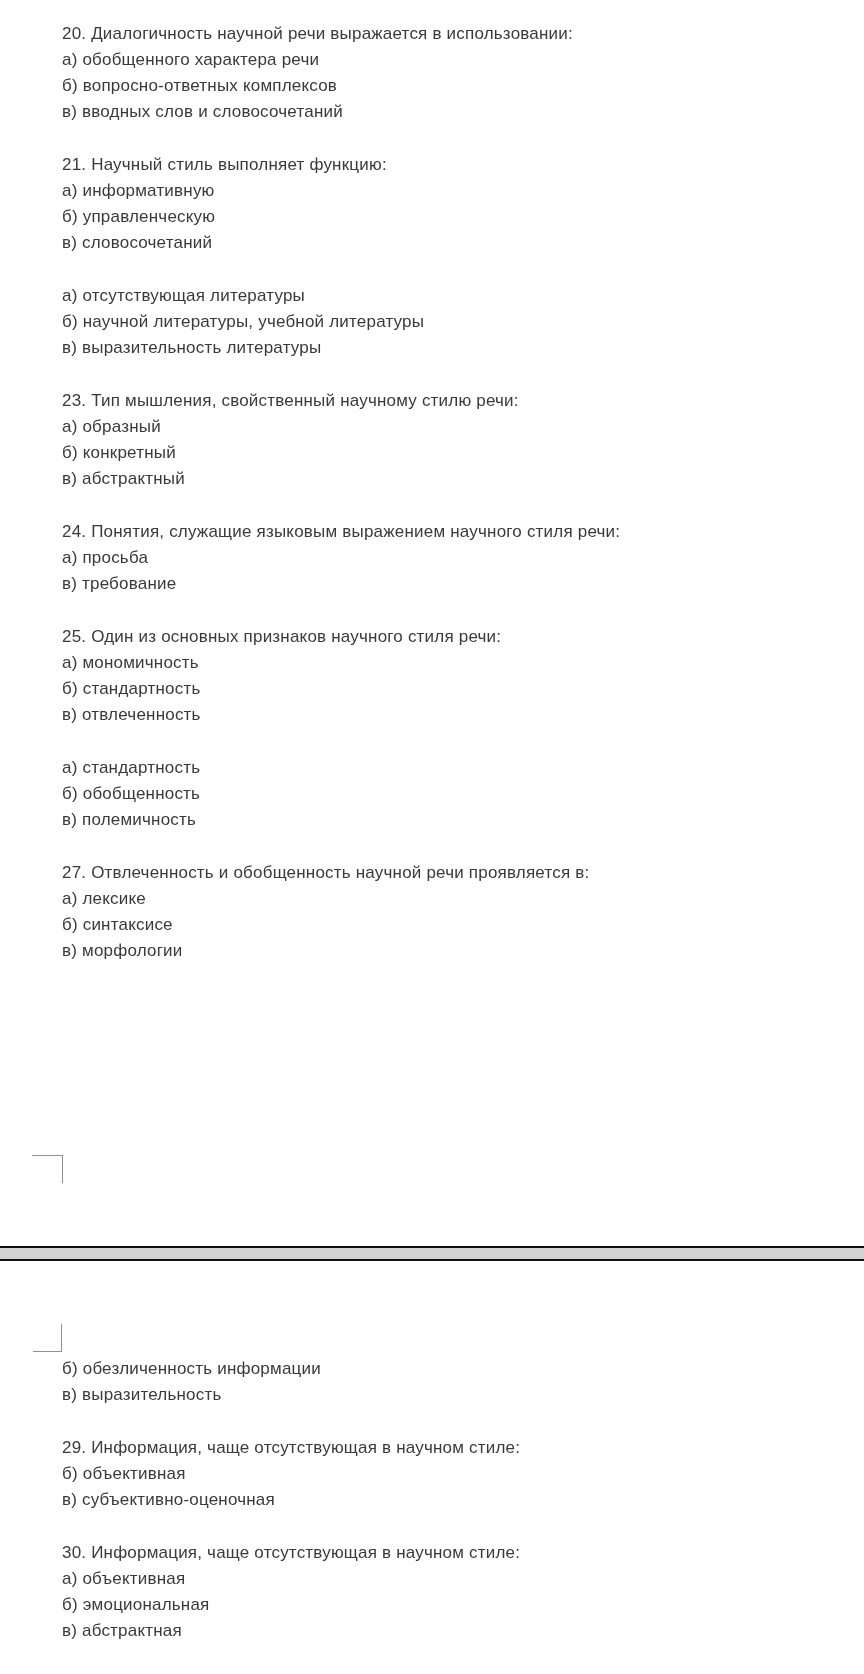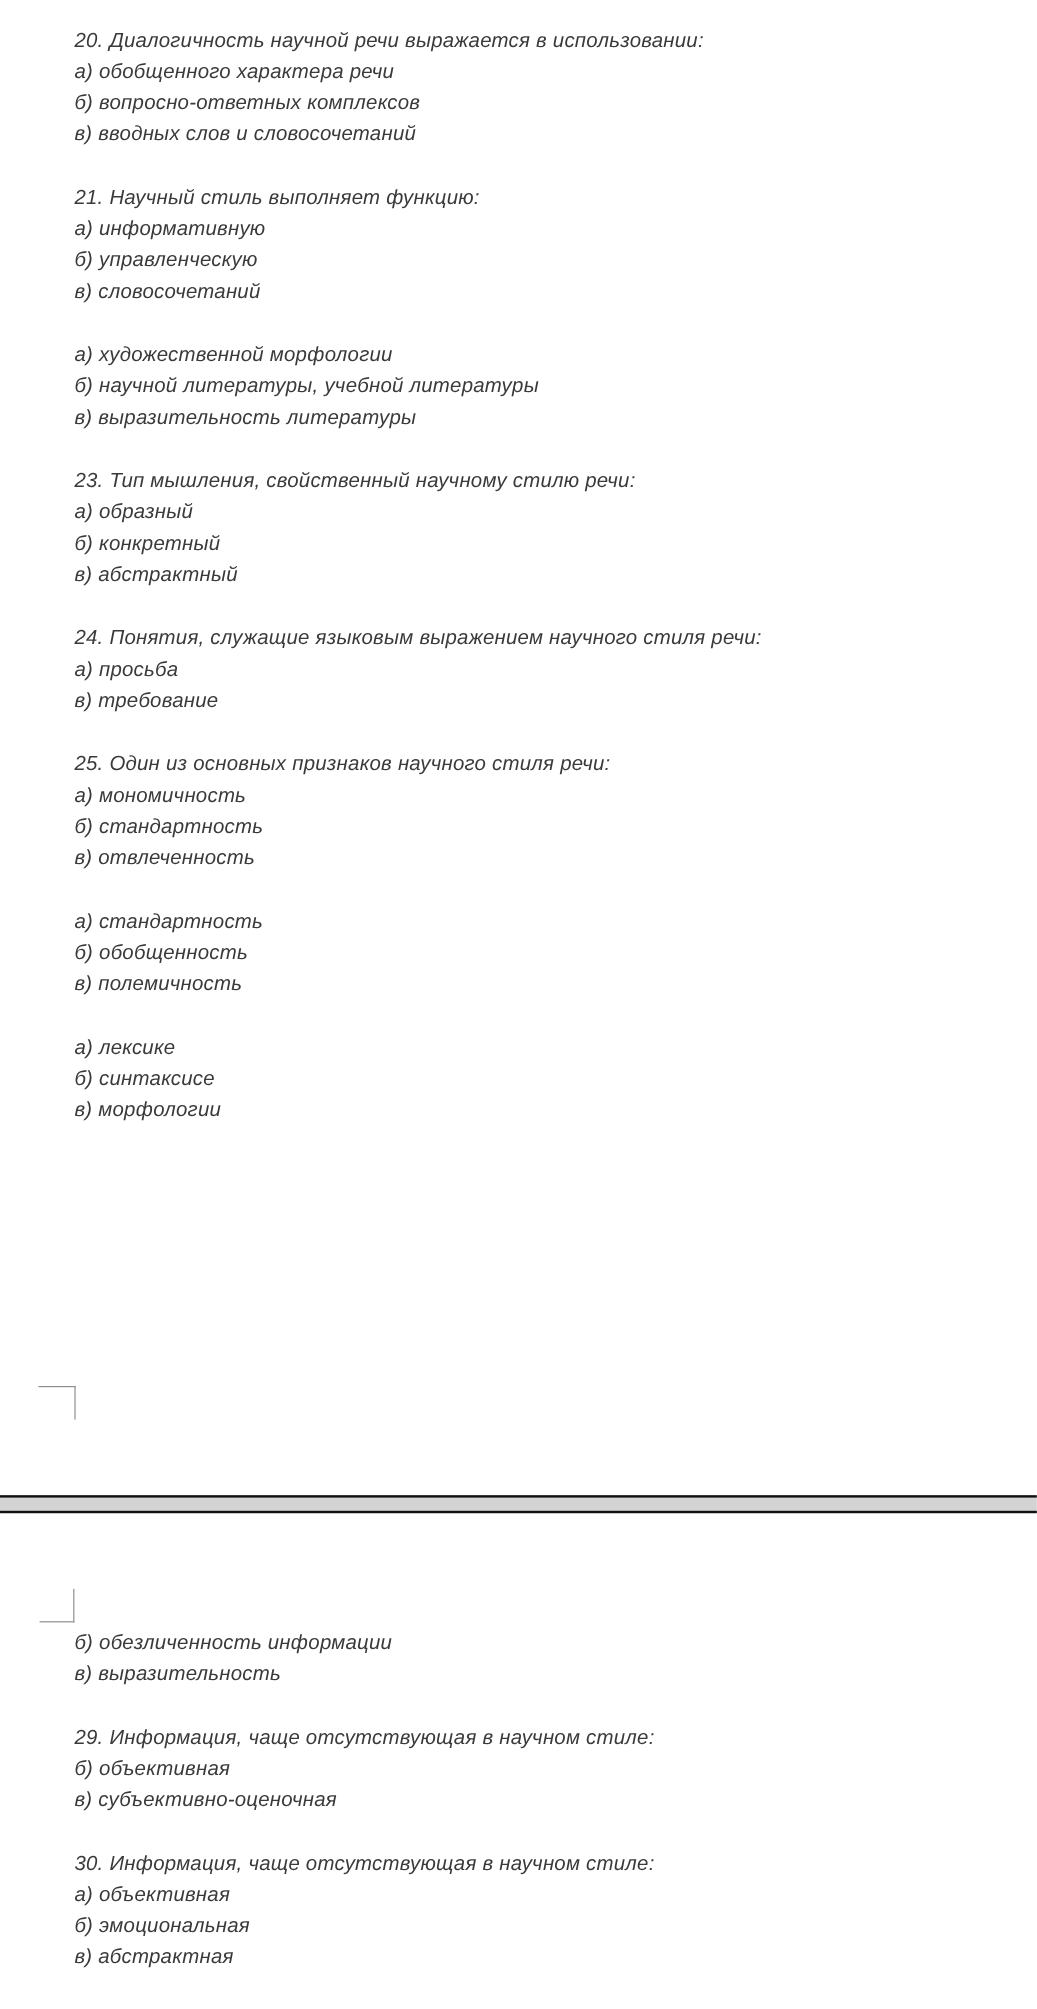--- a/index.html
+++ b/index.html
@@ -14,21 +14,21 @@
   }
   .doc-text {
     position: absolute;
     left: 62px;
     font-size: 17px;
     line-height: 26px;
     letter-spacing: 0.2px;
   }
   .page1-text { top: 21px; }
   .page2-text { top: 1356px; }
-  .q-block { margin: 0 0 27px 0; font-style: italic; }
+  .q-block { margin: 0 0 27px 0; }
   .line { height: 26px; white-space: nowrap; }
   .page-divider {
     position: absolute;
     left: 0; top: 1246px;
     width: 864px; height: 11px;
     background: #d3d3d3;
     border-top: 2px solid #0f0f0f;
     border-bottom: 2px solid #0f0f0f;
     box-sizing: content-box;
   }
@@ -60,21 +60,21 @@
   </div>
 
   <div class="q-block">
     <div class="line">21. Научный стиль выполняет функцию:</div>
     <div class="line">а) информативную</div>
     <div class="line">б) управленческую</div>
     <div class="line">в) словосочетаний</div>
   </div>
 
   <div class="q-block">
-    <div class="line">а) художественной морфологии</div>
+    <div class="line">а) отсутствующая литературы</div>
     <div class="line">б) научной литературы, учебной литературы</div>
     <div class="line">в) выразительность литературы</div>
   </div>
 
   <div class="q-block">
     <div class="line">23. Тип мышления, свойственный научному стилю речи:</div>
     <div class="line">а) образный</div>
     <div class="line">б) конкретный</div>
     <div class="line">в) абстрактный</div>
   </div>
@@ -92,20 +92,21 @@
     <div class="line">в) отвлеченность</div>
   </div>
 
   <div class="q-block">
     <div class="line">а) стандартность</div>
     <div class="line">б) обобщенность</div>
     <div class="line">в) полемичность</div>
   </div>
 
   <div class="q-block">
+    <div class="line">27. Отвлеченность и обобщенность научной речи проявляется в:</div>
     <div class="line">а) лексике</div>
     <div class="line">б) синтаксисе</div>
     <div class="line">в) морфологии</div>
   </div>
 
 
 </div>
 
 <div class="crop-mark-p1"></div>
 

